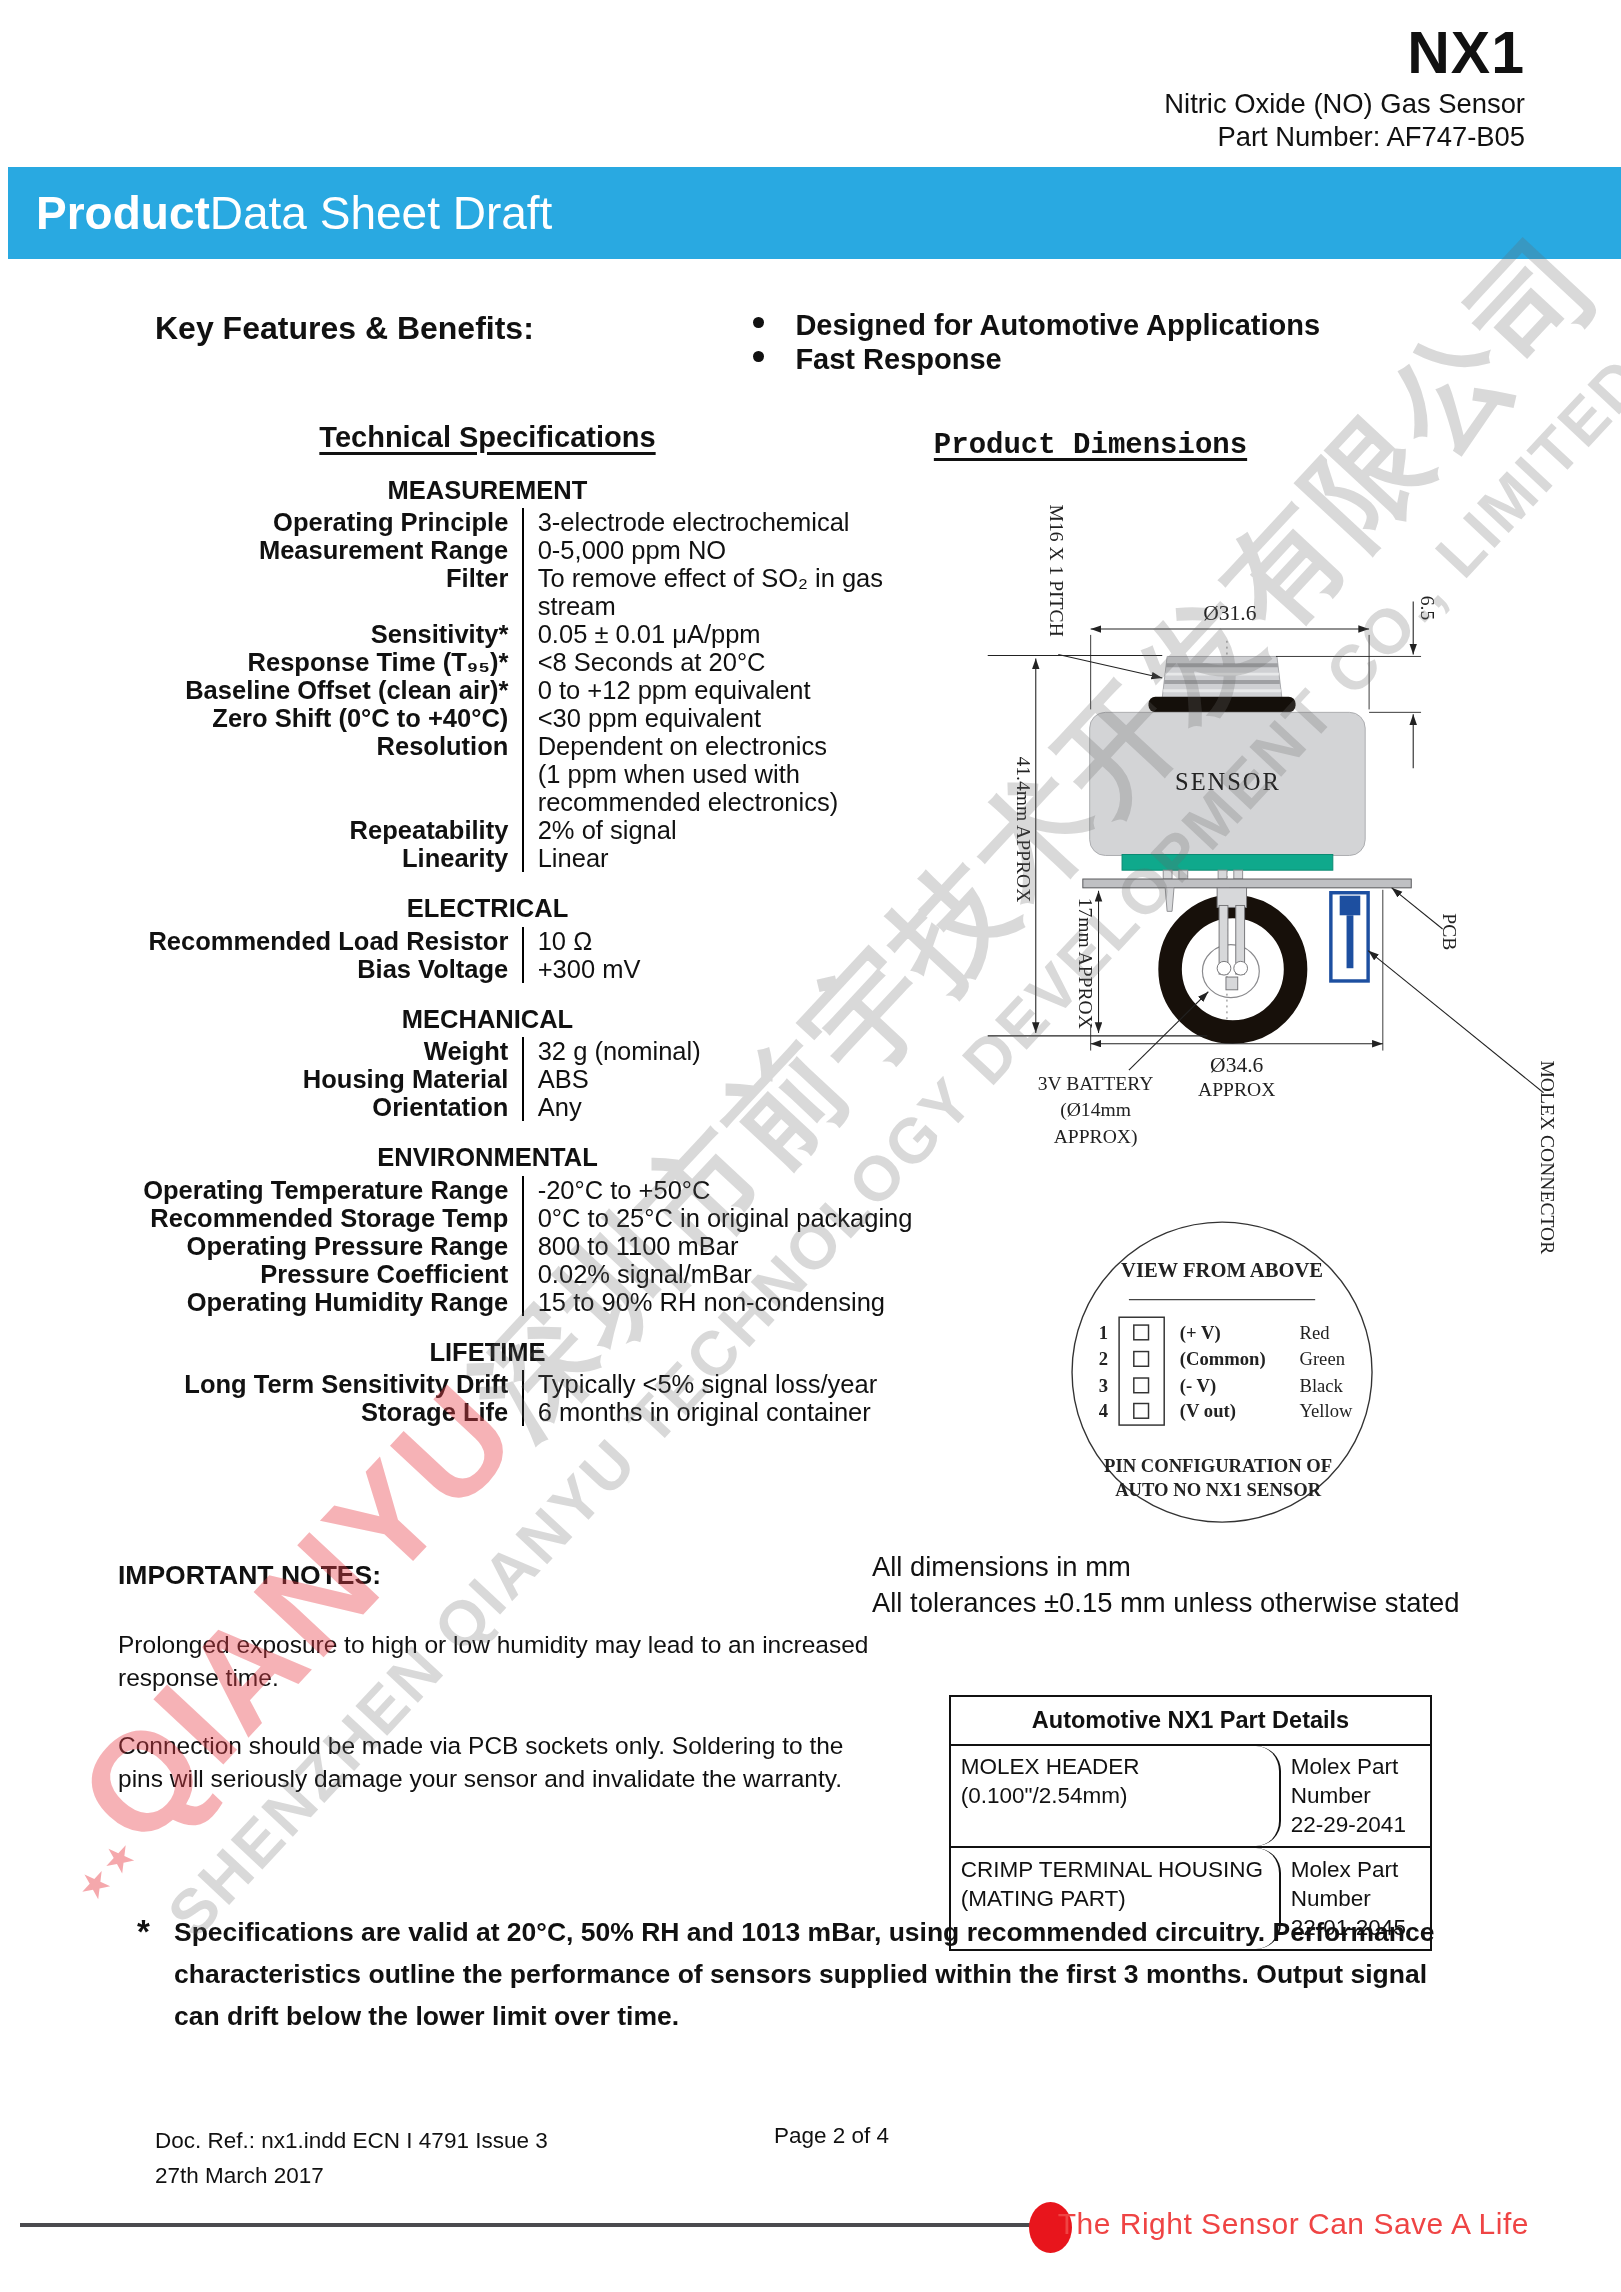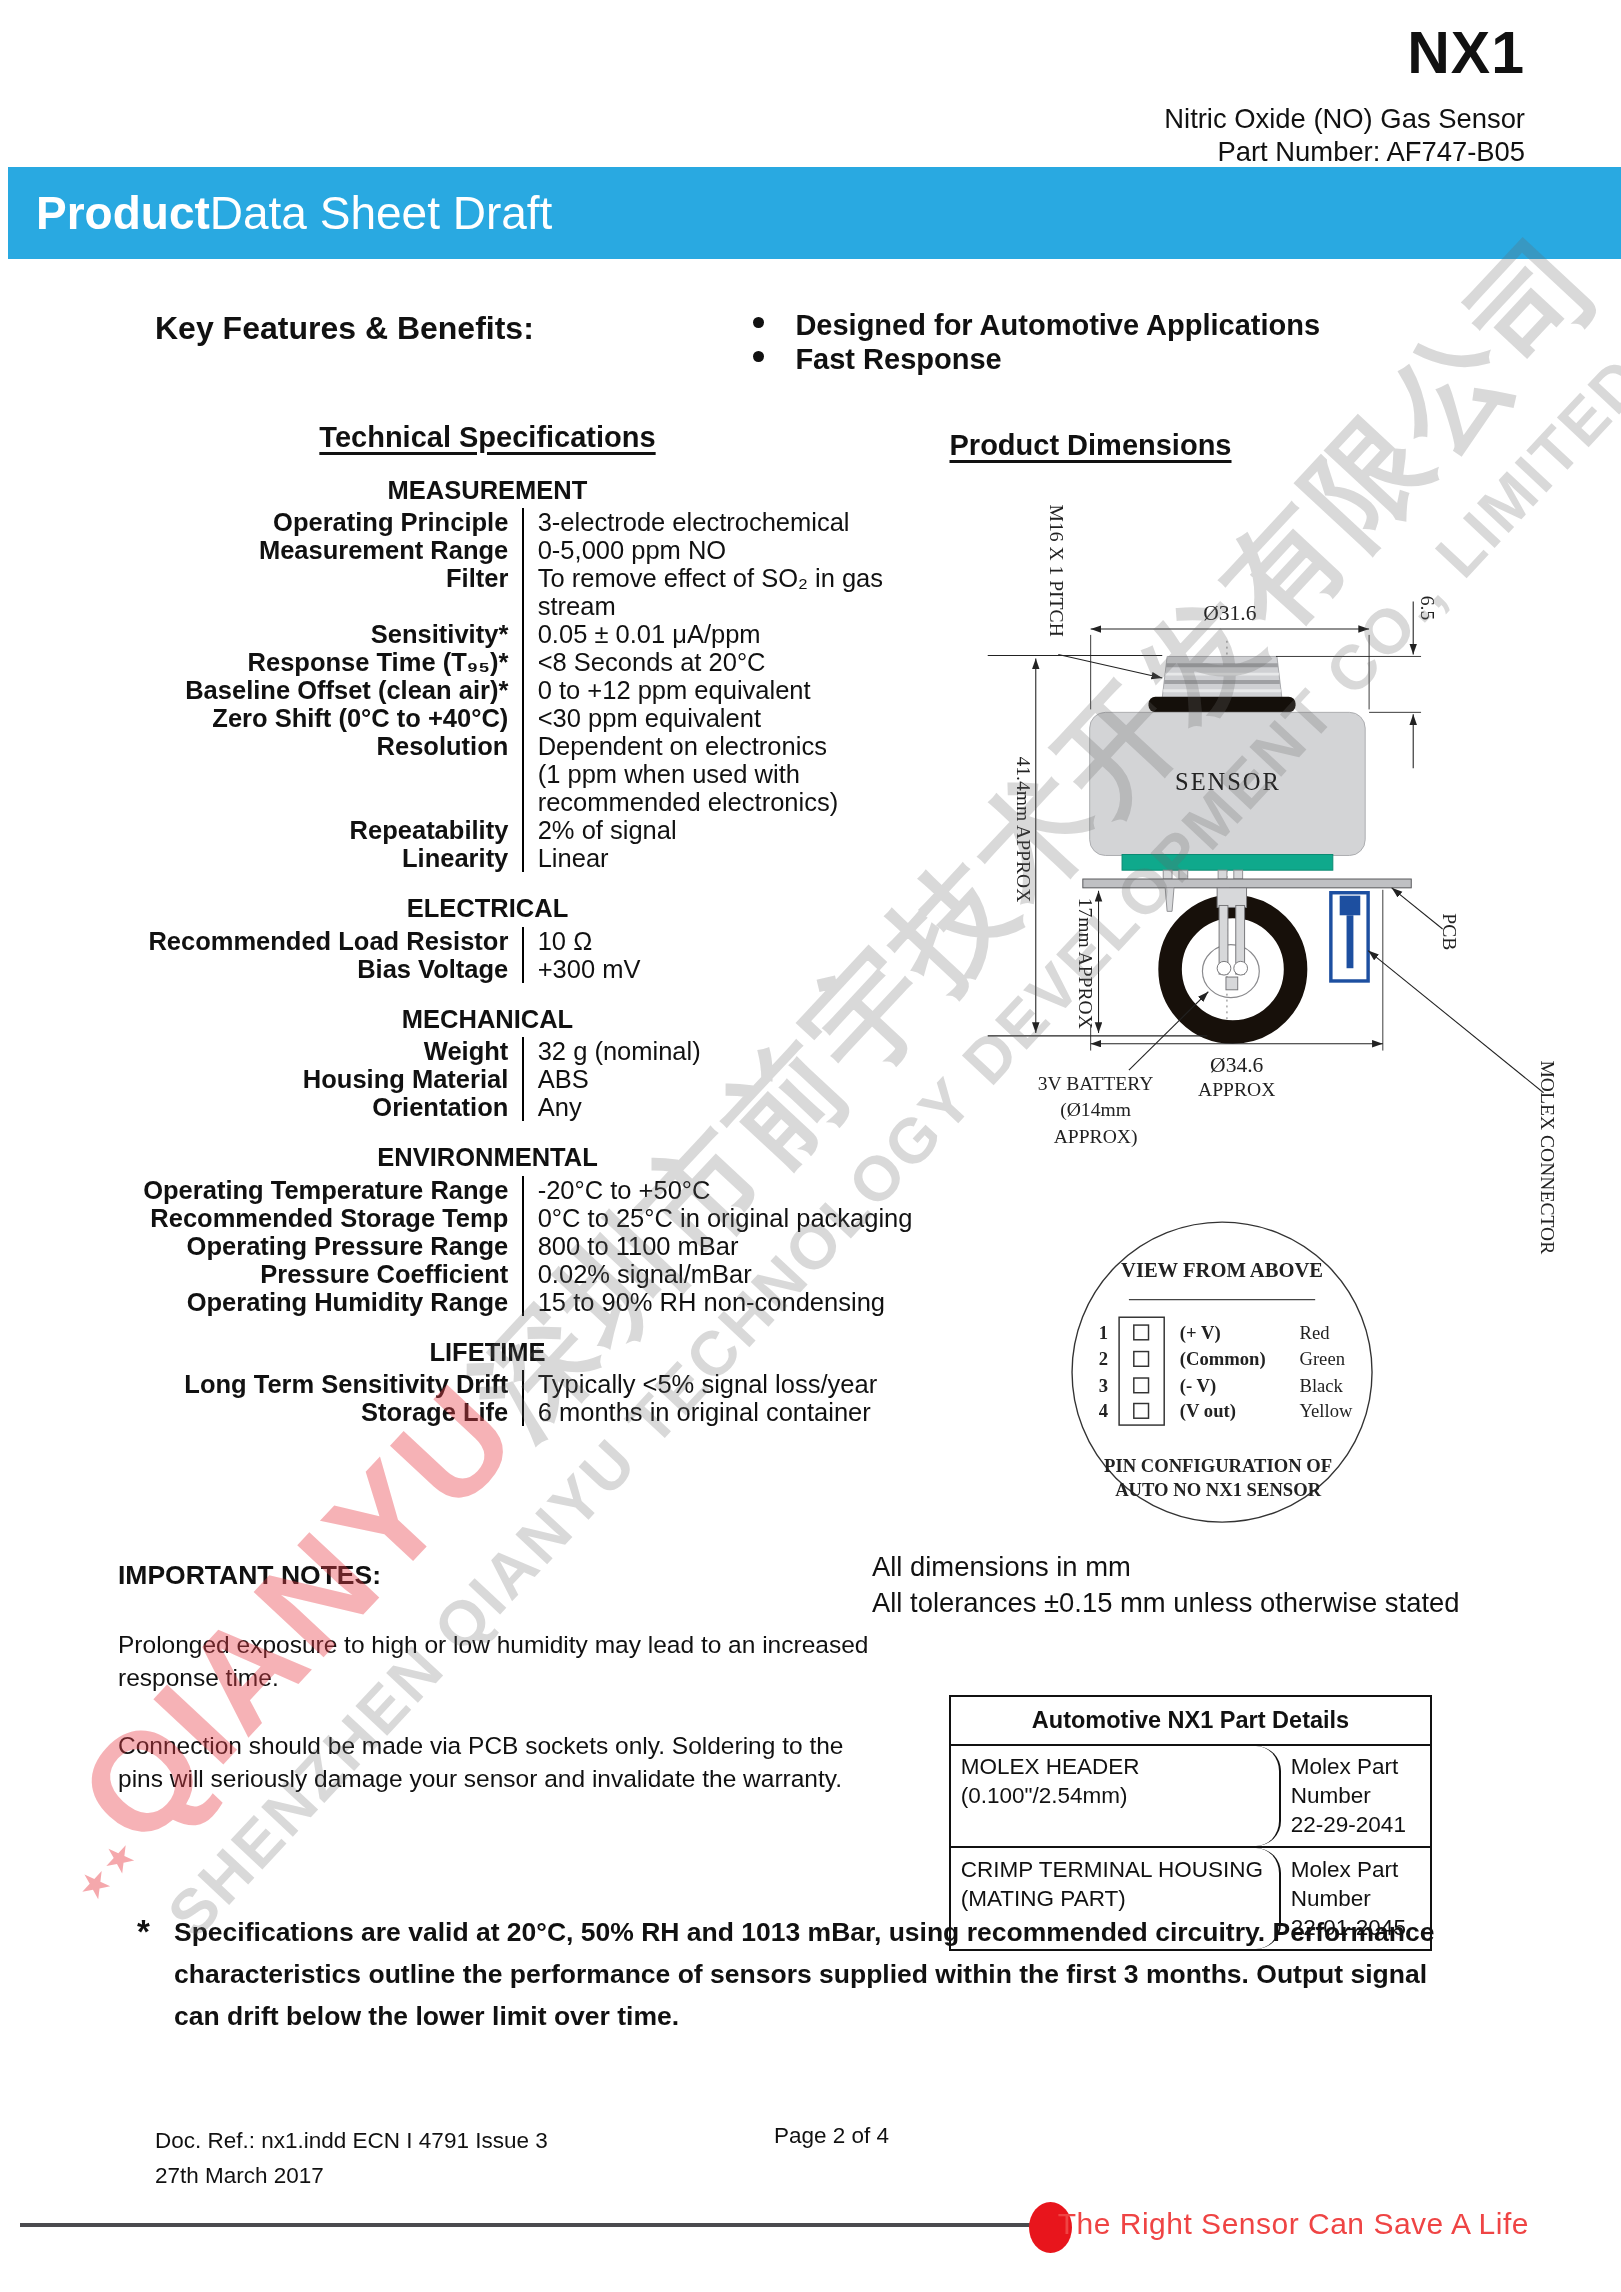--- a/index.html
+++ b/index.html
@@ -16,21 +16,21 @@
   .wm-stars{color:rgba(232,62,72,0.45);font-size:37px;letter-spacing:2px;}
   .wm-cn{color:rgba(105,105,105,0.25);letter-spacing:5.9px;}
   .wm-line2{font-size:63px;font-weight:bold;color:rgba(105,105,105,0.25);
             letter-spacing:2.9px;white-space:nowrap;}
 
   .content{position:relative;z-index:1;}
 
   
   .doc-header{position:absolute;top:21.6px;right:96px;text-align:right;}
   .product-code{font-size:59px;font-weight:bold;line-height:63px;letter-spacing:1px;}
-  .product-subtitle{font-size:27.4px;line-height:33px;margin-top:17px;}
+  .product-subtitle{font-size:27.4px;line-height:33px;margin-top:2px;}
   .product-partnum{font-size:27.4px;line-height:33px;}
 
   
   .banner{position:absolute;left:8px;top:167px;width:1621px;height:92px;
           background:#29A9E1;color:#fff;display:flex;align-items:center;
           font-size:46px;padding-left:28px;box-sizing:border-box;}
   .banner-bold{font-weight:bold;}
 
   
   .kf-heading{position:absolute;left:155px;top:310px;font-size:32px;font-weight:bold;}
@@ -49,21 +49,21 @@
   .spec-heading{font-size:25.5px;font-weight:bold;text-align:center;
                 padding-right:93px;margin:21.6px 0 3.9px 0;}
   .spec-table{display:grid;grid-template-columns:439px 1fr;}
   .spec-label{font-size:25.5px;font-weight:bold;text-align:right;
               padding-right:13.7px;line-height:28px;}
   .spec-value{font-size:25.5px;border-left:2.5px solid #000;padding-left:13.7px;
               line-height:28px;white-space:pre-line;}
 
   
   .dims-title{position:absolute;left:882px;top:429px;width:417px;text-align:center;
-              font-size:29px;font-weight:bold;}
+              font-size:29px;font-weight:bold;font-family:Liberation Mono, monospace;}
   .dims-title span{text-decoration:underline;text-underline-offset:4.9px;
                    text-decoration-thickness:2.5px;}
   .dims-notes{position:absolute;left:872px;top:1549px;width:676px;text-align:left;
               font-size:27.4px;line-height:36px;}
 
   svg text{font-family:"Liberation Serif","DejaVu Serif",serif;fill:#222;}
   .cad{font-size:20px;}
   .cadBig{font-size:22px;}
   .cadBold{font-weight:bold;}
 

